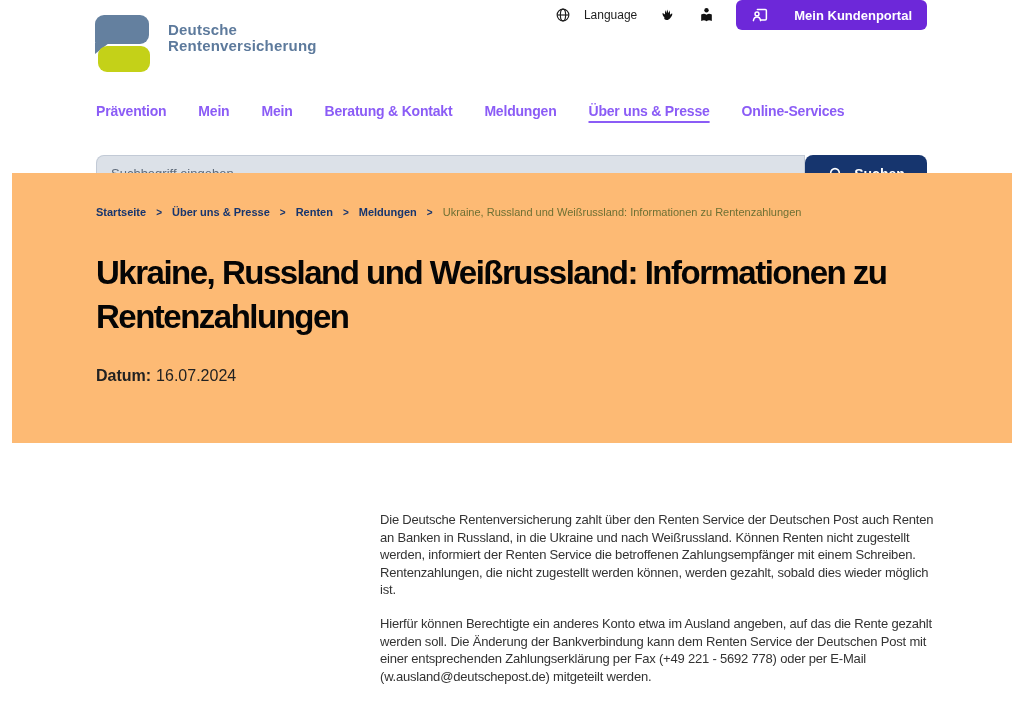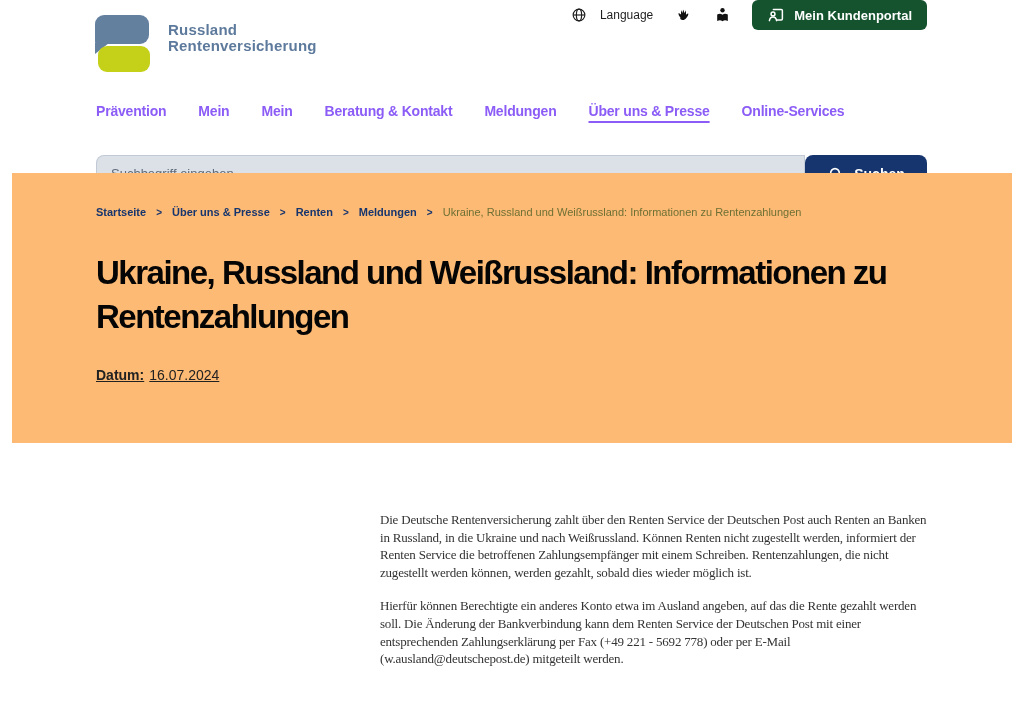--- a/index.html
+++ b/index.html
@@ -11,22 +11,22 @@
   .logo { position:absolute; left:95px; top:13px; display:flex; gap:17px; cursor:pointer; text-decoration:none; }
   .logo-mark { position:relative; width:56px; height:59px; }
   .logo-blue { position:absolute; left:0; top:2px; width:54px; height:29px; background:#64809f; border-radius:9px 9px 9px 2px; }
   .logo-tail { position:absolute; left:0; top:30px; width:0; height:0; border-top:11px solid #64809f; border-right:14px solid transparent; }
   .logo-lime { position:absolute; left:3px; top:33px; width:52px; height:26px; background:#c4d118; border-radius:9px; }
   .logo-text { padding-top:9px; color:#5d7a9c; font-weight:bold; font-size:15px; line-height:16px; letter-spacing:0.2px; }
 
   .header-right { position:absolute; top:0; right:97px; height:30px; display:flex; align-items:center; gap:21px; }
   .lang { display:flex; align-items:center; gap:12px; font-size:12px; color:#1f1f1f; cursor:pointer; }
   .util-icon { width:18px; height:18px; display:flex; align-items:center; justify-content:center; cursor:pointer; }
-  .portal-btn { display:flex; align-items:center; gap:9px; height:30px; padding:0 15px;
-    background:#14532d; color:#ffffff; border:none; border-radius:6px; font-family:inherit;
+  .portal-btn { display:flex; align-items:center; gap:25px; height:30px; padding:0 15px;
+    background:#6d28d9; color:#ffffff; border:none; border-radius:6px; font-family:inherit;
     font-size:13px; font-weight:bold; cursor:pointer; }
 
   
   .main-nav { position:absolute; left:96px; top:103px; display:flex; gap:32px; }
   .main-nav a { color:#8b5cf6; font-size:14px; font-weight:bold; letter-spacing:-0.2px; text-decoration:none; cursor:pointer; }
   .main-nav a.active { text-decoration:underline; text-decoration-thickness:2px; text-underline-offset:5px; }
 
   
   .search { position:absolute; left:96px; top:155px; width:831px; height:37px; display:flex; }
   .search input { flex:1; min-width:0; background:#dce1e8; border:1px solid #c2cad6; border-bottom:2px solid #16356e;
@@ -38,43 +38,43 @@
 
   
   .hero { position:absolute; left:12px; top:173px; width:1000px; height:270px; background:#fdba74; }
   .breadcrumb { position:absolute; left:84px; top:33px; display:flex; align-items:center; gap:10px;
     font-size:11px; font-weight:bold; color:#16356e; white-space:nowrap; }
   .breadcrumb a { color:#16356e; text-decoration:none; cursor:pointer; }
   .breadcrumb .sep { font-size:10px; }
   .breadcrumb .current { font-weight:normal; color:#6e7034; }
   .hero h1 { position:absolute; left:84px; top:78px; width:860px; color:#050505;
     font-size:33px; line-height:44px; font-weight:bold; letter-spacing:-1.5px; }
-  .date-line { position:absolute; left:84px; top:194px; font-size:14px; color:#222;text-decoration:underline; }
+  .date-line { position:absolute; left:84px; top:194px; font-size:16px; color:#222; }
   .date-line b { margin-right:5px; }
 
   
   .content { position:absolute; left:380px; top:511px; width:556px; color:#333;
     font-size:13px; line-height:17.6px; letter-spacing:-0.2px; }
-  .content p { margin-bottom:16px;font-family:Liberation Serif, serif; }
+  .content p { margin-bottom:16px; }
 
   svg { display:block; }
 </style>
 </head>
 <body>
 
 <div class="page">
 
   <a class="logo">
     <span class="logo-mark">
       <span class="logo-blue"></span>
         <span class="logo-tail"></span>
         <span class="logo-lime"></span>
     </span>
     <span class="logo-text">
-      <span>Russland</span><br>
+      <span>Deutsche</span><br>
       <span>Rentenversicherung</span>
     </span>
   </a>
 
   <div class="header-right">
     <div class="lang">
       <span class="util-icon">
         <svg width="14" height="14" viewBox="0 0 24 24" fill="none" stroke="#1f1f1f" stroke-width="2">
           <circle cx="12" cy="12" r="10"></circle>
             <ellipse cx="12" cy="12" rx="4.5" ry="10"></ellipse>

